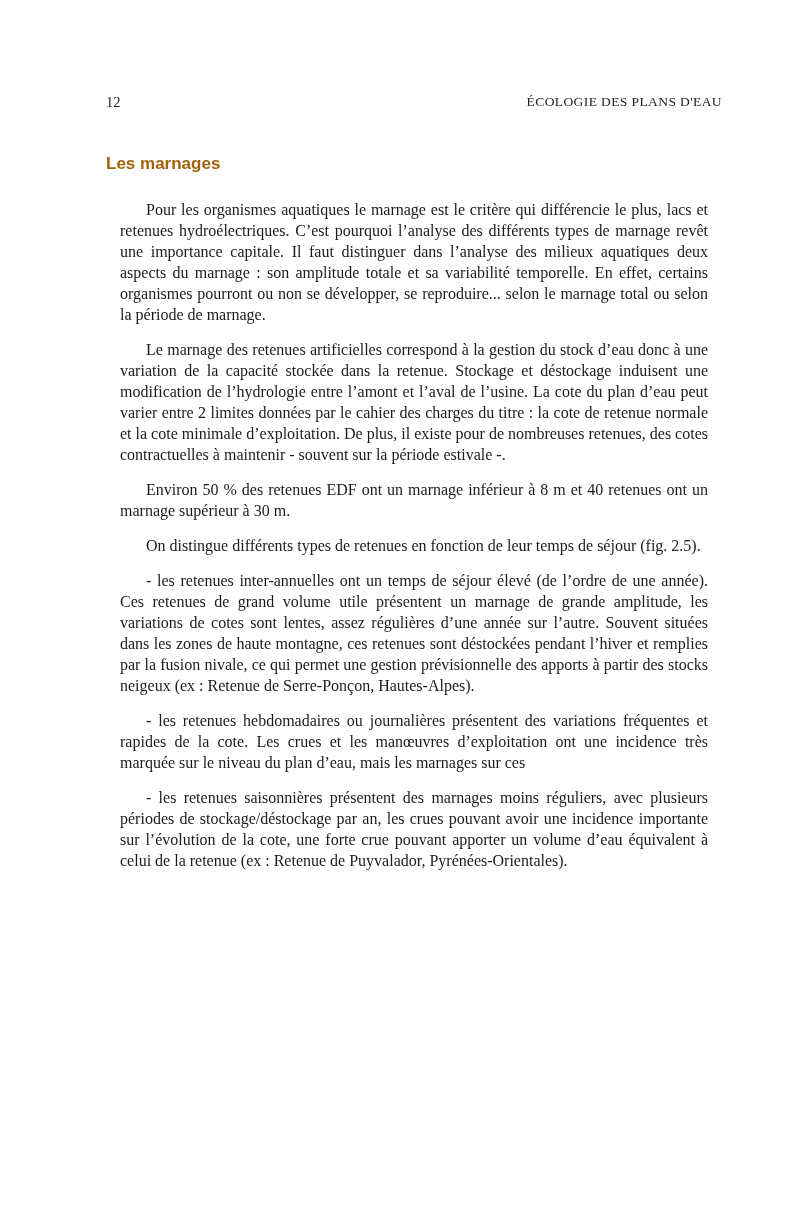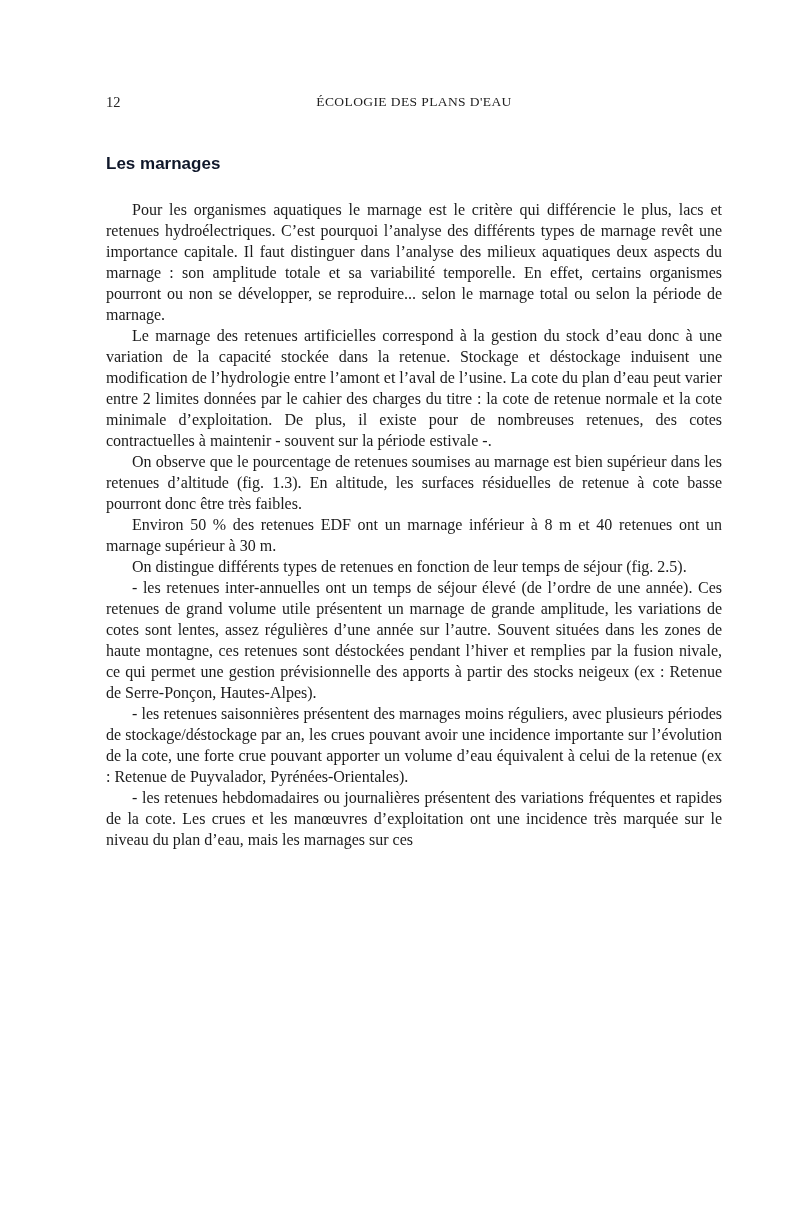--- a/index.html
+++ b/index.html
@@ -27,68 +27,67 @@
     margin-bottom: 27px;
   }
   .page-number {
     position: absolute;
     left: 0;
     top: 0;
     font-size: 14.5px;
   }
   .running-head {
     display: block;
-    text-align: center;
+    text-align: right;
     letter-spacing: 0.4px;
   }
   .chapter-title {
     font-family: "Liberation Sans", sans-serif;
     font-weight: 700;
     font-size: 22.5px;
     line-height: 29px;
     letter-spacing: -0.2px;
     color: #141414;
     margin: 18px 0 0 0;
   }
   .section-heading {
     font-family: "Liberation Sans", sans-serif;
     font-weight: 700;
     font-size: 17px;
-    color: #0f172a;
+    color: #a16207;
     margin: 42px 0 25px 0;
   }
   .body-text {
     font-family: "Liberation Serif", serif;
     font-size: 16px;
     line-height: 21px;
     text-align: justify;
     color: #1b1b1b;
   }
   .body-text p {
-    margin: 0;
+    margin: 14px;
     text-indent: 26px;
   }
 </style>
 </head>
 <body>
 
 <div class="page">
 
   <header class="running-header">
     <span class="page-number">12</span>
     <span class="running-head">ÉCOLOGIE DES PLANS D'EAU</span>
   </header>
 
 
   <h2 class="section-heading">Les marnages</h2>
 
   <div class="body-text">
     <p>Pour les organismes aquatiques le marnage est le critère qui différencie le plus, lacs et retenues hydroélectriques. C’est pourquoi l’analyse des différents types de marnage revêt une importance capitale. Il faut distinguer dans l’analyse des milieux aquatiques deux aspects du marnage : son amplitude totale et sa variabilité temporelle. En effet, certains organismes pourront ou non se développer, se reproduire... selon le marnage total ou selon la période de marnage.</p>
     <p>Le marnage des retenues artificielles correspond à la gestion du stock d’eau donc à une variation de la capacité stockée dans la retenue. Stockage et déstockage induisent une modification de l’hydrologie entre l’amont et l’aval de l’usine. La cote du plan d’eau peut varier entre 2 limites données par le cahier des charges du titre : la cote de retenue normale et la cote minimale d’exploitation. De plus, il existe pour de nombreuses retenues, des cotes contractuelles à maintenir - souvent sur la période estivale -.</p>
-    <p>On observe que le pourcentage de retenues soumises au marnage est bien supérieur dans les retenues d’altitude (fig. 1.3). En altitude, les surfaces résiduelles de retenue à cote basse pourront donc être très faibles.</p>
     <p>Environ 50 % des retenues EDF ont un marnage inférieur à 8 m et 40 retenues ont un marnage supérieur à 30 m.</p>
     <p>On distingue différents types de retenues en fonction de leur temps de séjour (fig. 2.5).</p>
     <p>- les retenues inter-annuelles ont un temps de séjour élevé (de l’ordre de une année). Ces retenues de grand volume utile présentent un marnage de grande amplitude, les variations de cotes sont lentes, assez régulières d’une année sur l’autre. Souvent situées dans les zones de haute montagne, ces retenues sont déstockées pendant l’hiver et remplies par la fusion nivale, ce qui permet une gestion prévisionnelle des apports à partir des stocks neigeux  (ex : Retenue de Serre-Ponçon, Hautes-Alpes).</p>
+    <p>- les retenues hebdomadaires ou journalières présentent des variations fréquentes et rapides de la cote. Les crues et les manœuvres d’exploitation ont une incidence très marquée sur le niveau du plan d’eau, mais les marnages sur ces</p>
     <p>- les retenues saisonnières présentent des marnages moins réguliers, avec plusieurs périodes de stockage/déstockage par an, les crues pouvant avoir une incidence importante sur l’évolution de la cote, une forte crue pouvant apporter un volume d’eau équivalent à celui de la retenue (ex : Retenue de Puyvalador, Pyrénées-Orientales).</p>
-    <p>- les retenues hebdomadaires ou journalières présentent des variations fréquentes et rapides de la cote. Les crues et les manœuvres d’exploitation ont une incidence très marquée sur le niveau du plan d’eau, mais les marnages sur ces</p>
   </div>
 
 </div>
 
 </body></html>

